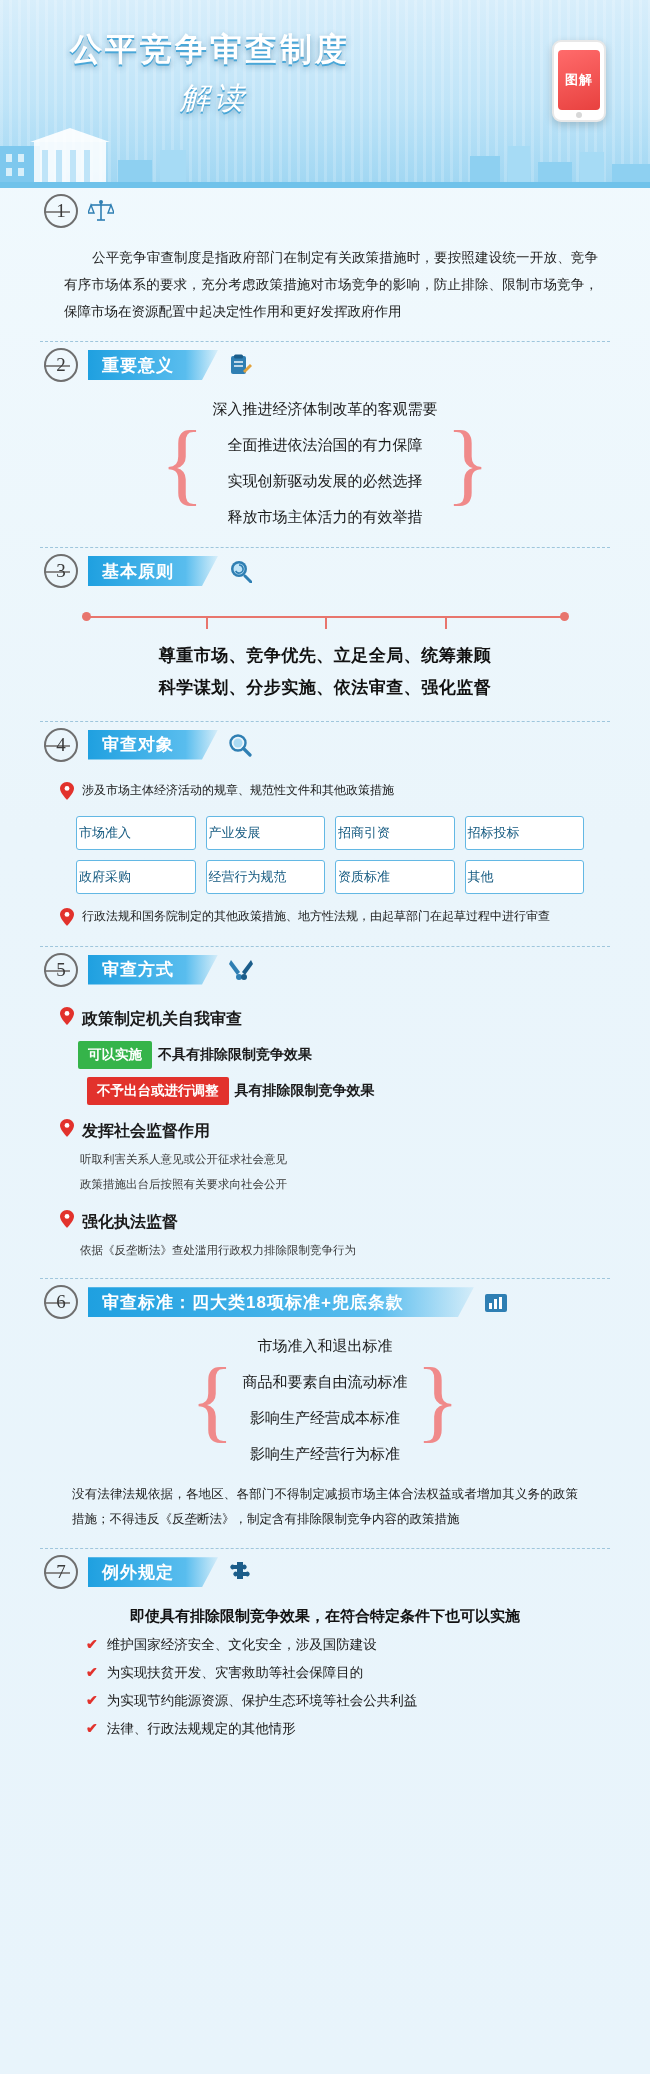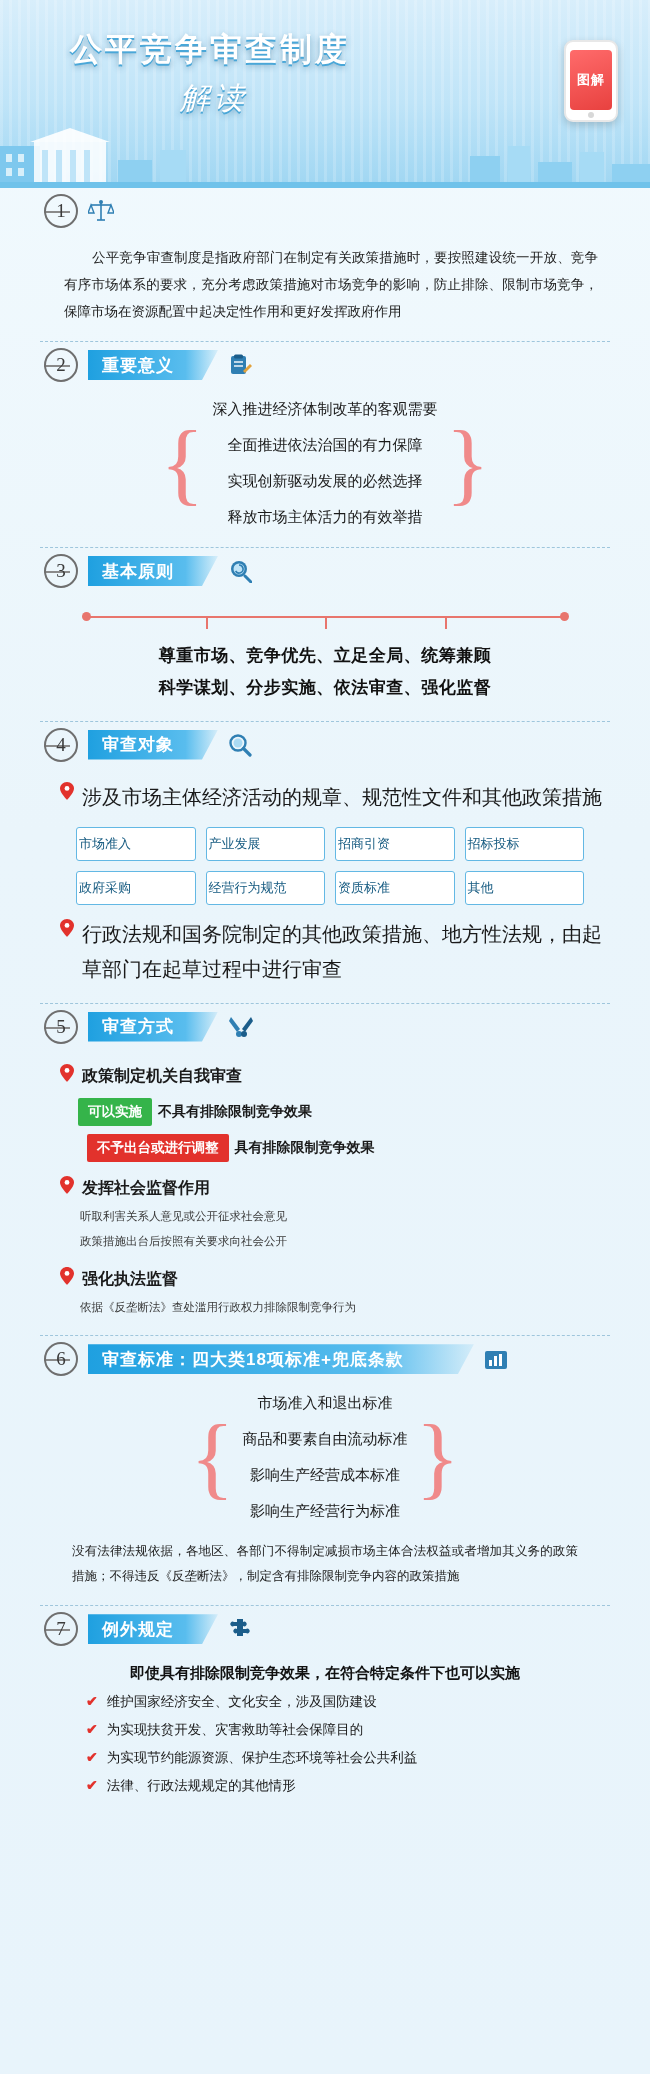--- a/index.html
+++ b/index.html
@@ -41,21 +41,21 @@
     text-shadow: 0 2px 0 #4aa7d8, 0 3px 6px rgba(20,80,120,.45);
   }
   .hdr-sub {
     margin-top: 6px; margin-left: 110px;
     font-size: 30px; font-weight: normal; color: #ffffff;
     font-family: "Liberation Serif", serif;
     font-style: italic; letter-spacing: 4px;
     text-shadow: 0 2px 0 #4aa7d8, 0 3px 6px rgba(20,80,120,.45);
   }
   .hdr-phone {
-    position: absolute; right: 32px; top: 40px; z-index: 6;
+    position: absolute; right: 44px; top: 40px; z-index: 6;
     width: 54px; height: 82px; border-radius: 9px;
     background: #ffffff; border: 2px solid #e8e8e8;
     box-shadow: 0 3px 8px rgba(0,0,0,.18);
   }
   .hdr-phone-screen {
     position: absolute; left: 4px; top: 8px; right: 4px; bottom: 10px;
     border-radius: 4px;
     background: linear-gradient(160deg,#ff6b6b,#e8413f);
     display: flex; align-items: center; justify-content: center;
   }
@@ -141,21 +141,21 @@
   }
 
   
   .pin-row {
     display: flex; align-items: flex-start; gap: 8px;
     padding: 12px 20px 0 34px;
   }
   .pin {
     flex: none; margin-top: 2px;
   }
-  .pin-txt { font-size: 20px; line-height: 1.75; color: #1a1a1a; }
+  .pin-txt { font-size: 12px; line-height: 1.75; color: #1a1a1a; }
   .pin-txt.big { font-size: 16px; font-weight: bold; }
 
   
   .chip-grid {
     display: grid; grid-template-columns: repeat(4, 1fr);
     gap: 10px; padding: 12px 40px 0 50px;
   }
   .chip {
     border: 1px solid #63b8e4; border-radius: 3px; background: #ffffff;
     text-align: left; font-size: 13px; color: #155a80;

